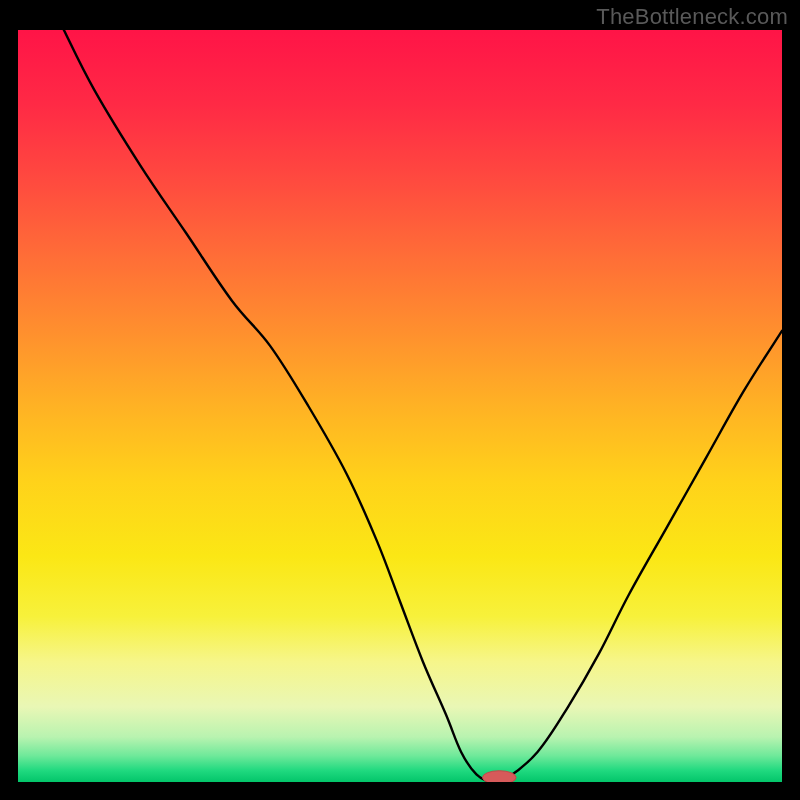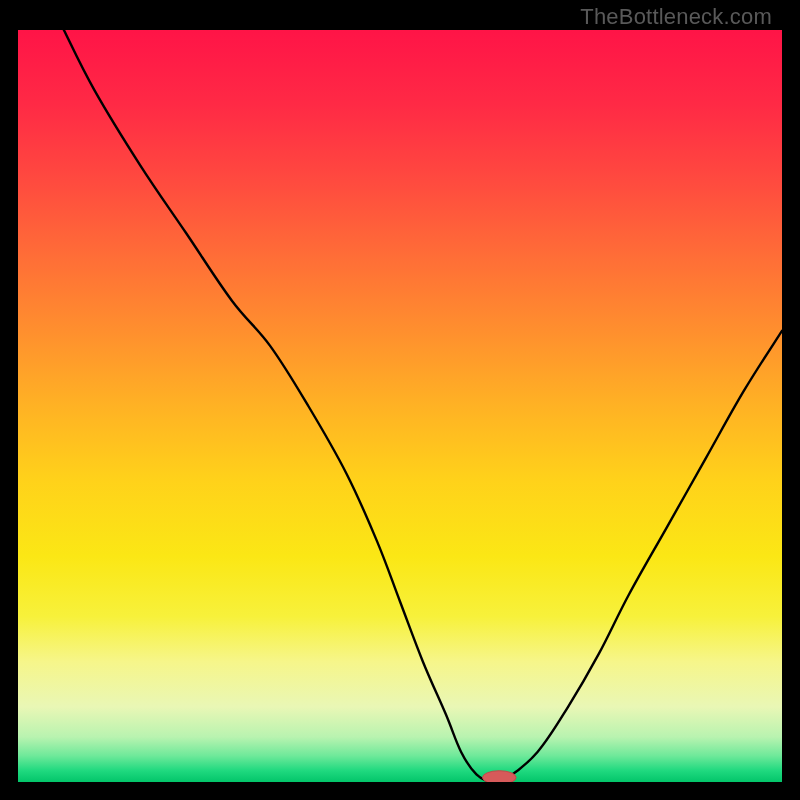--- a/index.html
+++ b/index.html
@@ -13,21 +13,21 @@
   }
   .frame {
     position: relative;
     width: 800px;
     height: 800px;
     background: #000;
   }
   .watermark {
     position: absolute;
     top: 4px;
-    right: 28px;
+    right: 12px;
     color: #595959;
     font-size: 22px;
     font-weight: 500;
     letter-spacing: 0.2px;
     z-index: 5;
   }
   .plot {
     position: absolute;
     left: 18px;
     top: 30px;

